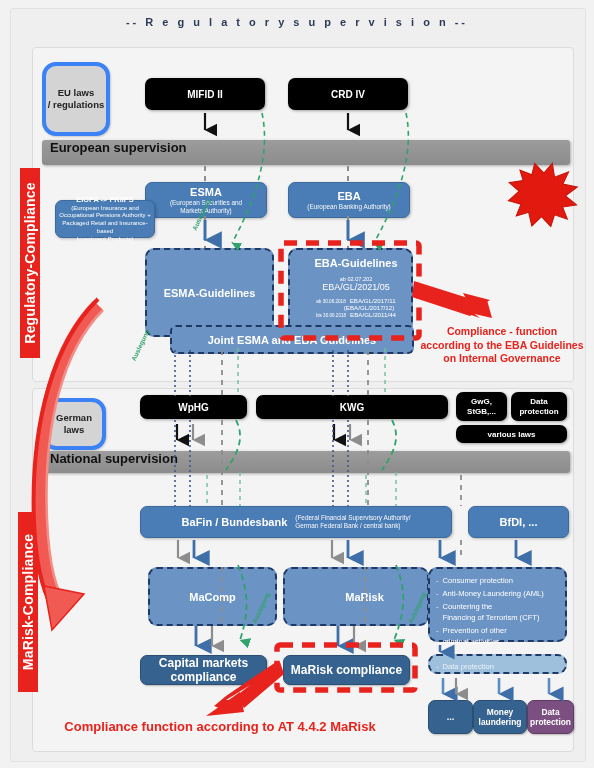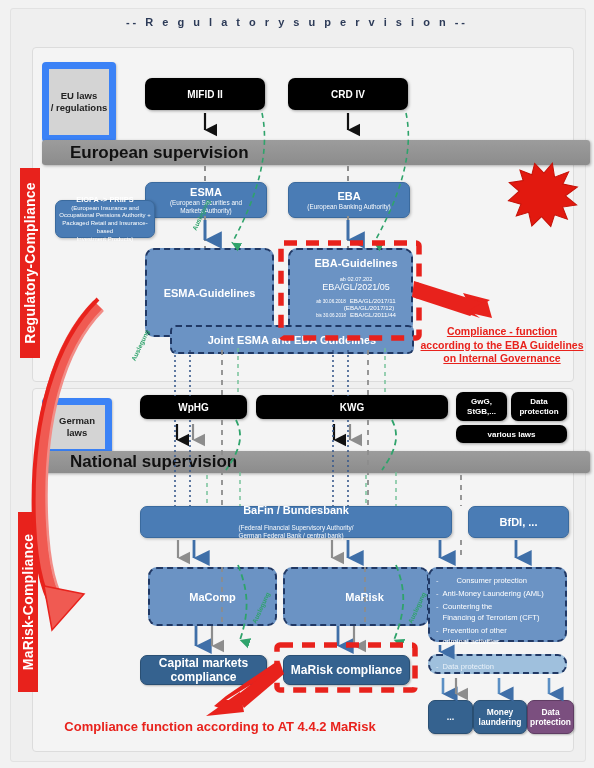--- a/index.html
+++ b/index.html
@@ -7,25 +7,25 @@
   #page{position:relative;width:594px;height:768px;overflow:hidden;background:#f2f2f2;}
 
   .frame-outer{position:absolute;left:10px;top:8px;width:574px;height:752px;background:#efefef;border:1px solid #e2e2e2;border-radius:3px;}
 
   .title{position:absolute;left:0;top:16px;width:594px;text-align:center;font-size:11px;font-weight:bold;color:#2d3b58;letter-spacing:3px;}
 
   .panel{position:absolute;background:#f4f4f4;border:1px solid #dcdcdc;border-radius:4px;}
   .panel-eu{left:32px;top:47px;width:540px;height:333px;}
   .panel-de{left:32px;top:388px;width:540px;height:362px;}
 
-  .laws-badge{position:absolute;background:#d4d4d4;border:7px solid #3b82f6;border-radius:4px;display:flex;align-items:center;justify-content:center;text-align:center;font-size:9.5px;font-weight:bold;color:#222;line-height:1.3;box-shadow:1px 1px 2px rgba(0,0,0,.18);}
+  .laws-badge{position:absolute;background:#d4d4d4;border:4px solid #3b82f6;border-radius:14px;display:flex;align-items:center;justify-content:center;text-align:center;font-size:9.5px;font-weight:bold;color:#222;line-height:1.3;box-shadow:1px 1px 2px rgba(0,0,0,.18);}
 
   .blackbox{position:absolute;background:#000;border-radius:7px;color:#fff;display:flex;align-items:center;justify-content:center;text-align:center;font-weight:bold;box-shadow:1px 1px 3px rgba(0,0,0,.35);}
 
-  .supbar{position:absolute;background:linear-gradient(180deg,#9c9c9c,#8c8c8c);border-radius:3px;display:flex;align-items:center;padding-left:28px;color:#111;font-weight:bold;font-size:17px;box-shadow:1px 1px 3px rgba(0,0,0,.3);}
+  .supbar{position:absolute;background:linear-gradient(180deg,#9c9c9c,#8c8c8c);border-radius:3px;display:flex;align-items:flex-start;padding-left:8px;color:#111;font-weight:bold;font-size:13px;box-shadow:1px 1px 3px rgba(0,0,0,.3);}
 
   .auth{position:absolute;background:#4a7cb5;border:1px solid #3a6a9e;border-radius:7px;color:#fff;display:flex;flex-direction:column;align-items:center;justify-content:center;text-align:center;box-shadow:1px 1px 3px rgba(0,0,0,.25);}
   .auth .t{font-weight:bold;font-size:11px;}
   .auth .s{font-size:6.4px;line-height:1.25;margin-top:1px;opacity:.96;}
   .auth.row .s{margin-top:0;}
 
   .gl{position:absolute;background:#6b93c4;border:2px dashed #203864;border-radius:9px;color:#fff;display:flex;flex-direction:column;align-items:center;justify-content:center;text-align:center;}
   .gl .t{font-weight:bold;font-size:11px;}
 
   .solidbox{position:absolute;background:#35628f;border:1px solid #2a4f73;border-radius:7px;color:#fff;display:flex;align-items:center;justify-content:center;text-align:center;font-size:12px;font-weight:bold;box-shadow:1px 1px 2px rgba(0,0,0,.25);}
@@ -140,40 +140,40 @@
 protection</span>
   </div>
   <div class="blackbox" style="left:456px;top:425px;width:111px;height:18px;font-size:8px;">
     <span>various laws</span>
   </div>
 
   <div class="supbar" style="left:42px;top:451px;width:520px;height:22px;">
     <span>National supervision</span>
   </div>
 
-  <div class="auth row" style="left:140px;top:506px;width:310px;height:30px;flex-direction:column;gap:8px;">
+  <div class="auth row" style="left:140px;top:506px;width:310px;height:30px;flex-direction:row;gap:8px;">
     <span class="t">BaFin / Bundesbank</span>
     <span class="s" style="white-space:pre-line;text-align:left;">(Federal Financial Supervisory Authority/
 German Federal Bank / central bank)</span>
   </div>
   <div class="auth" style="left:468px;top:506px;width:99px;height:30px;">
     <span class="t">BfDI, ...</span>
   </div>
 
   <div class="gl" style="left:140px;top:567px;width:125px;height:55px;margin-left:8px;">
     <span class="t">MaComp</span>
   </div>
   <div class="gl" style="left:283px;top:567px;width:125px;height:55px;padding-left:17px;">
     <span class="t">MaRisk</span>
   </div>
 
   <div class="listbox" style="left:428px;top:567px;width:139px;height:75px;">
     <div class="li">
         <span class="d">-</span>
-        <span style="white-space:pre-line;margin-left:14px;">Consumer protection</span>
+        <span style="white-space:pre-line;">Consumer protection</span>
       </div>
     <div class="li">
         <span class="d">-</span>
         <span style="white-space:pre-line;">Anti-Money Laundering (AML)</span>
       </div>
     <div class="li">
         <span class="d">-</span>
         <span style="white-space:pre-line;">Countering the
 Financing of Terrorism (CFT)</span>
       </div>
@@ -210,21 +210,21 @@
 protection</span>
   </div>
 
   <div class="vlabel" style="left:-65px;top:253px;width:190px;height:20px;transform:rotate(-90deg);">
     <span>Regulatory-Compliance</span>
   </div>
   <div class="vlabel" style="left:-62px;top:592px;width:180px;height:20px;transform:rotate(-90deg);">
     <span>MaRisk-Compliance</span>
   </div>
 
-  <div class="redtext" style="left:412px;top:325px;width:180px;font-size:10.5px;white-space:pre-line;text-decoration:underline;">Compliance - function
+  <div class="redtext" style="left:412px;top:325px;width:180px;font-size:10.5px;white-space:pre-line;">Compliance - function
 according to the EBA Guidelines
 on Internal Governance</div>
 
   <div class="redtext" style="left:20px;top:719px;width:400px;font-size:13px;">Compliance function according to AT 4.4.2 MaRisk</div>
 
   <div class="starburst" style="left:505px;top:163px;width:78px;height:62px;">
     <span>BCBS 113</span>
     <span>BCBS 328</span>
   </div>
 

